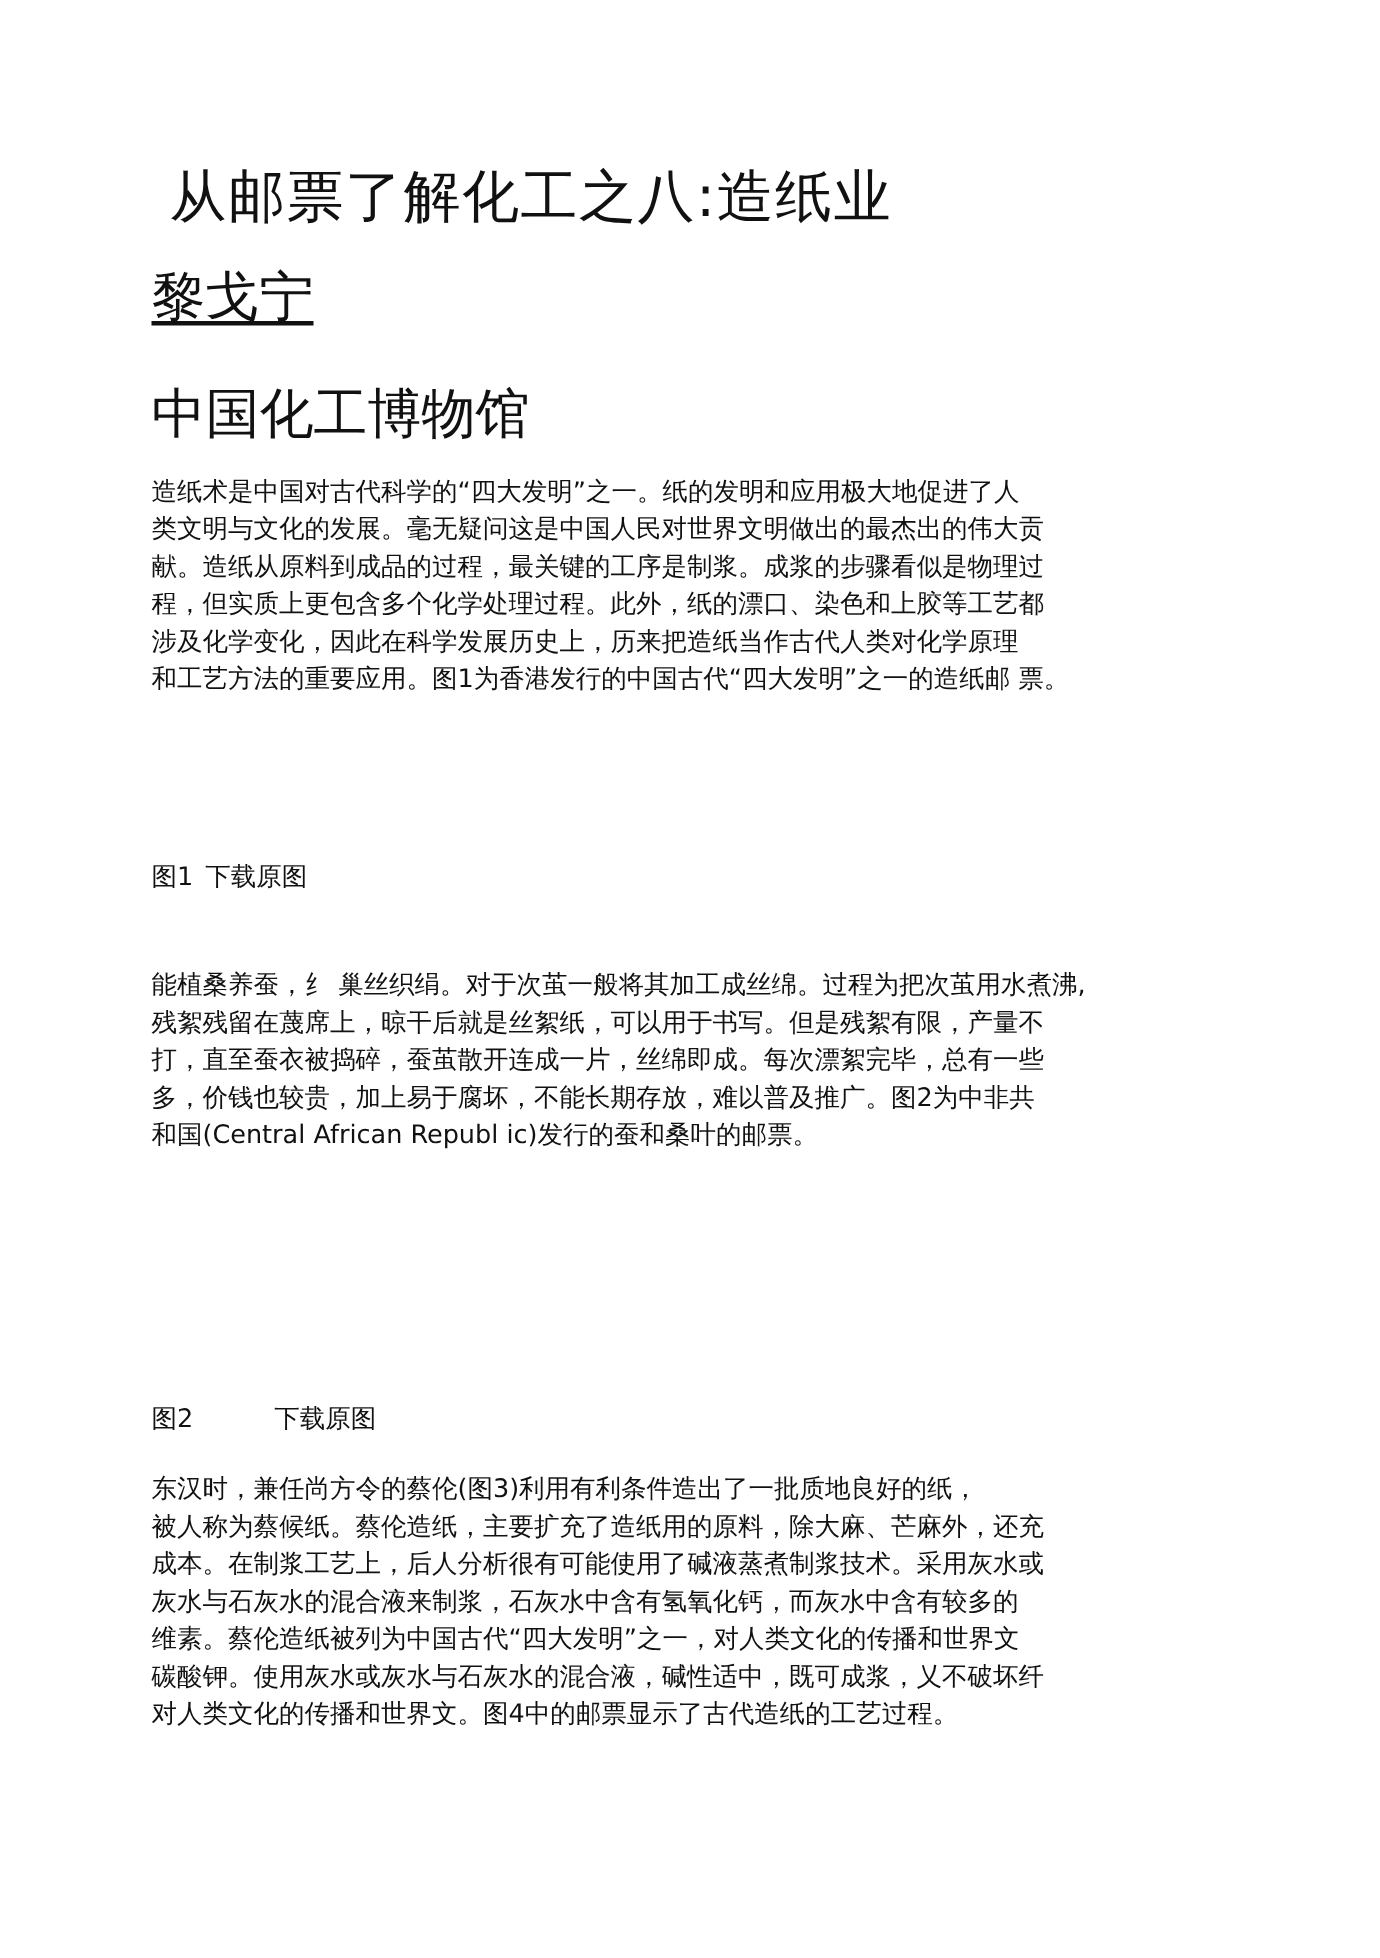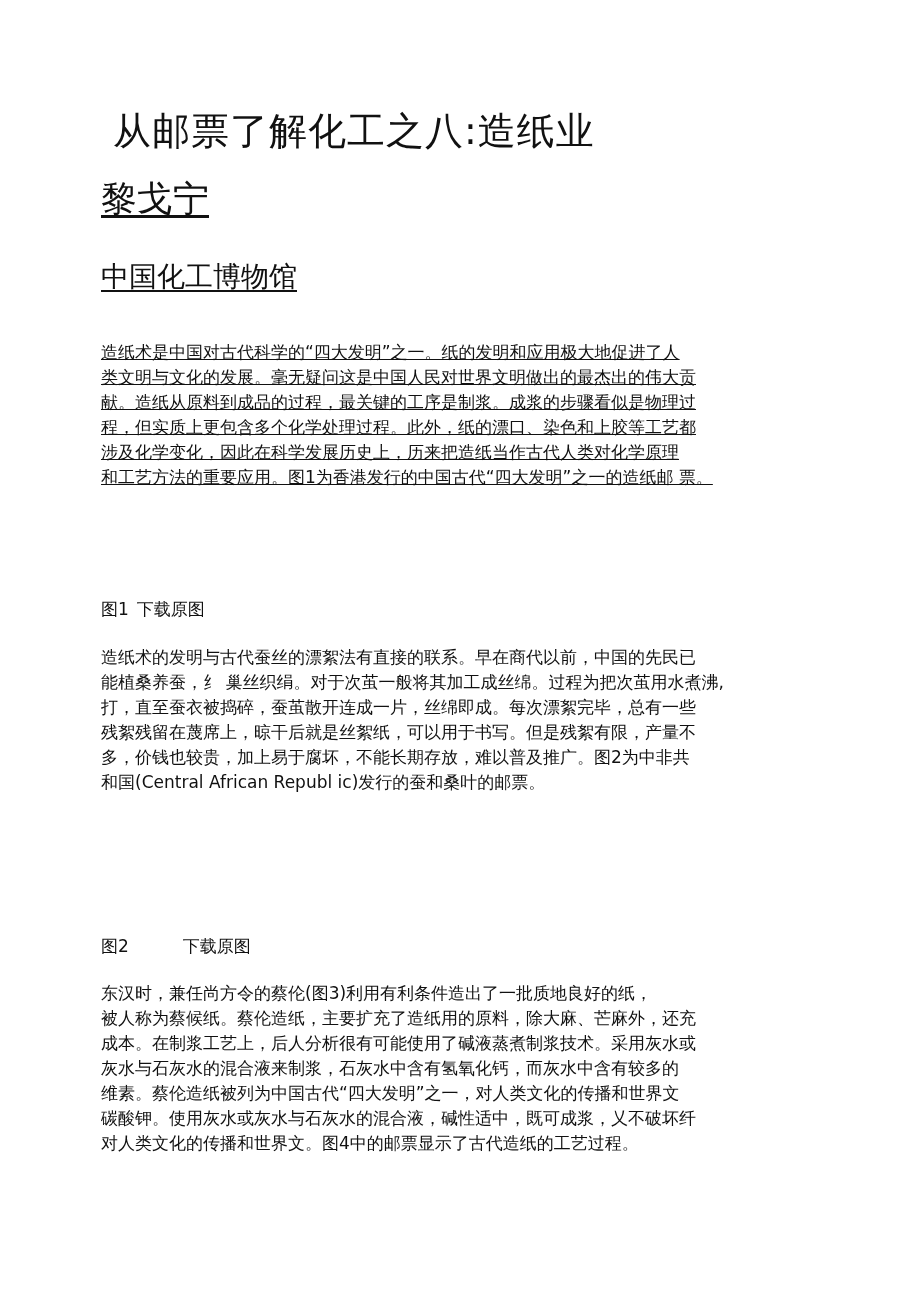--- a/index.html
+++ b/index.html
@@ -11,30 +11,30 @@
     .abs { position: absolute; left: 101px; }
     .title {
       top: 96px; font-size: 38px; line-height: 46px; letter-spacing: 1px;
       white-space: nowrap; font-weight: normal; margin: 12px;
     }
     .author {
       top: 181px; font-size: 36px; line-height: 36px; text-decoration: underline;
       text-underline-offset: 4px; white-space: nowrap;
     }
     .institution {
-      top: 259px; font-size: 28px; line-height: 36px; text-decoration: underline;
+      top: 259px; font-size: 36px; line-height: 36px; 
       text-underline-offset: 4px; white-space: nowrap;
     }
     .para { width: 720px; font-size: 17px; line-height: 25px; }
     .para .line { display: block; white-space: nowrap; height: 25px; }
-    .p1 { top: 340px; text-decoration: underline; }
+    .p1 { top: 316px; }
     .p2 { top: 645px; }
     .p3 { top: 981px; }
     .caption { font-size: 17px; line-height: 24px; white-space: nowrap; }
-    .cap1 { top: 597px; }
+    .cap1 { top: 573px; }
     .cap2 { top: 934px; }
     .cap-gap { display: inline-block; width: 8px; }
     .cap-gap-wide { display: inline-block; width: 54px; }
     .link { cursor: pointer; }
   </style>
 </head>
 <body>
 
 <h1 class="abs title">从邮票了解化工之八:造纸业</h1>
 <div class="abs author">黎戈宁</div>
@@ -47,24 +47,23 @@
   <span class="line">程，但实质上更包含多个化学处理过程。此外，纸的漂口、染色和上胶等工艺都</span>
   <span class="line">涉及化学变化，因此在科学发展历史上，历来把造纸当作古代人类对化学原理</span>
   <span class="line">和工艺方法的重要应用。图1为香港发行的中国古代“四大发明”之一的造纸邮  票。</span>
 </div>
 
 <div class="abs caption cap1">
   <span>图1</span><span class="cap-gap"></span><span class="link">下载原图</span>
 </div>
 
 <div class="abs para p2">
-  <span class="line">造纸术的发明与古代蚕丝的漂絮法有直接的联系。早在商代以前，中国的先民已</span>
   <span class="line">能植桑养蚕，纟 巢丝织绢。对于次茧一般将其加工成丝绵。过程为把次茧用水煮沸,</span>
+  <span class="line">残絮残留在蔑席上，晾干后就是丝絮纸，可以用于书写。但是残絮有限，产量不</span>
   <span class="line">打，直至蚕衣被捣碎，蚕茧散开连成一片，丝绵即成。每次漂絮完毕，总有一些</span>
-  <span class="line">残絮残留在蔑席上，晾干后就是丝絮纸，可以用于书写。但是残絮有限，产量不</span>
   <span class="line">多，价钱也较贵，加上易于腐坏，不能长期存放，难以普及推广。图2为中非共</span>
   <span class="line">和国(Central African Republ ic)发行的蚕和桑叶的邮票。</span>
 </div>
 
 <div class="abs caption cap2">
   <span>图2</span><span class="cap-gap-wide"></span><span class="link">下载原图</span>
 </div>
 
 <div class="abs para p3">
   <span class="line">东汉时，兼任尚方令的蔡伦(图3)利用有利条件造出了一批质地良好的纸，</span>

